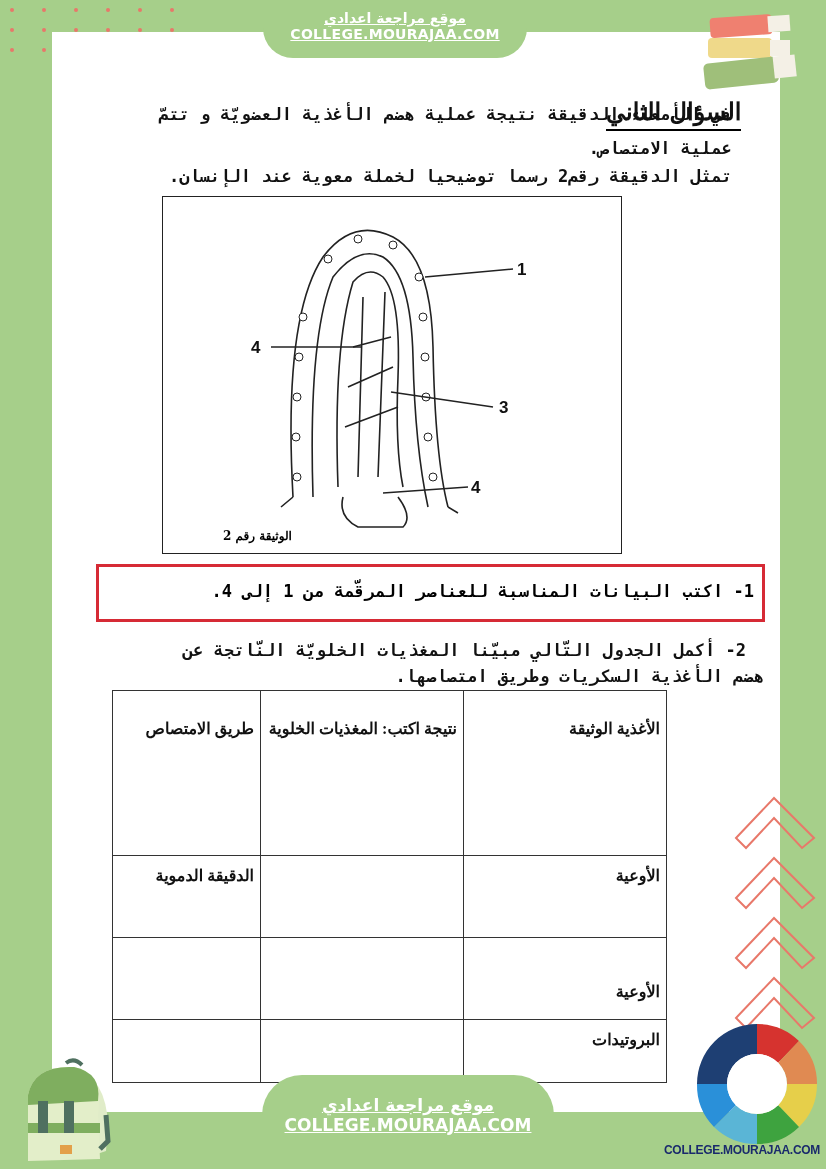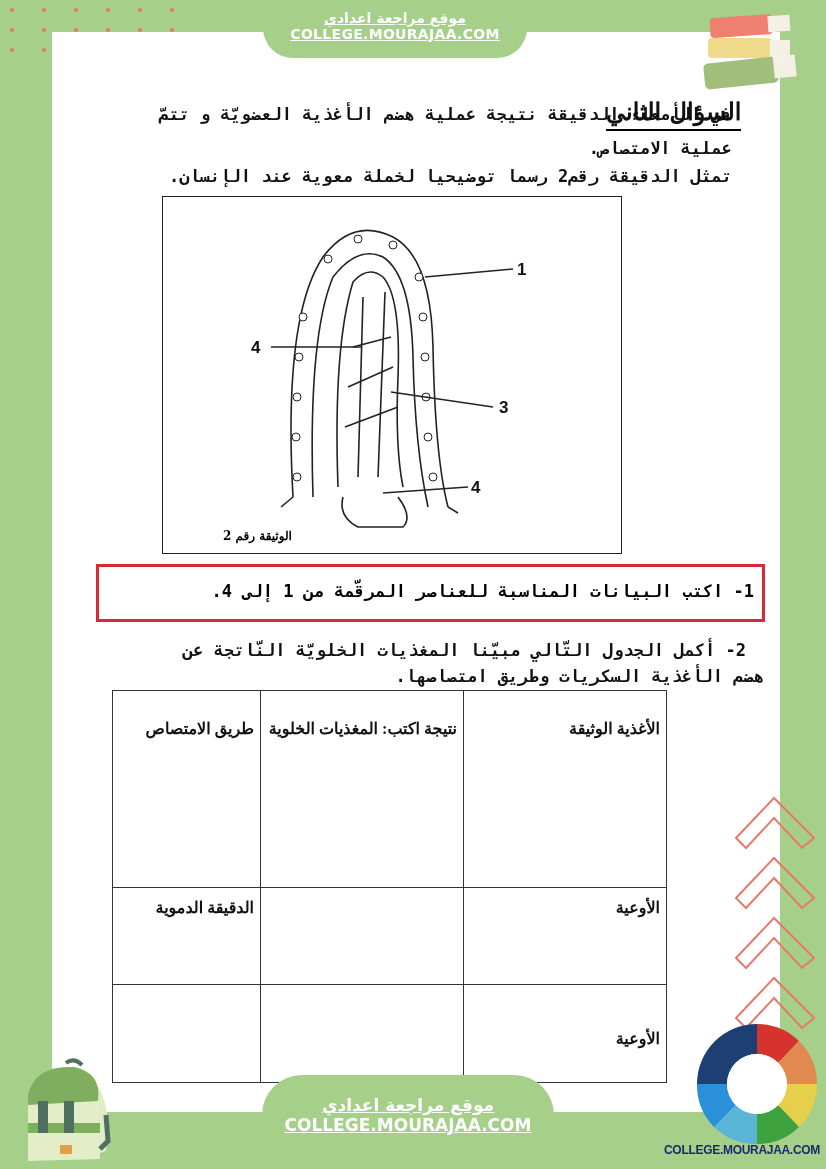--- a/index.html
+++ b/index.html
@@ -177,20 +177,25 @@
   <tr style="height:82px">
     <td style="padding-top:0">الأوعية</td>
     <td></td>
     <td style="padding-top:0">الدقيقة الدموية</td>
   </tr>
   <tr style="height:82px">
     <td style="padding-top:34px">الأوعية</td>
     <td></td>
     <td></td>
   </tr>
+  <tr>
+    <td style="padding-top:0">البروتيدات</td>
+    <td></td>
+    <td></td>
+  </tr>
 </tbody>
   </table>
 
 <svg class="chevrons" width="90" height="240" viewBox="0 0 90 240">
   <g fill="none" stroke="#e8786a" stroke-width="2">
     <path d="M4 46 L42 6 L82 46 L70 56 L42 26 L14 56 Z"></path>
     <path d="M4 106 L42 66 L82 106 L70 116 L42 86 L14 116 Z"></path>
     <path d="M4 166 L42 126 L82 166 L70 176 L42 146 L14 176 Z"></path>
     <path d="M4 226 L42 186 L82 226 L70 236 L42 206 L14 236 Z"></path>
   </g>

